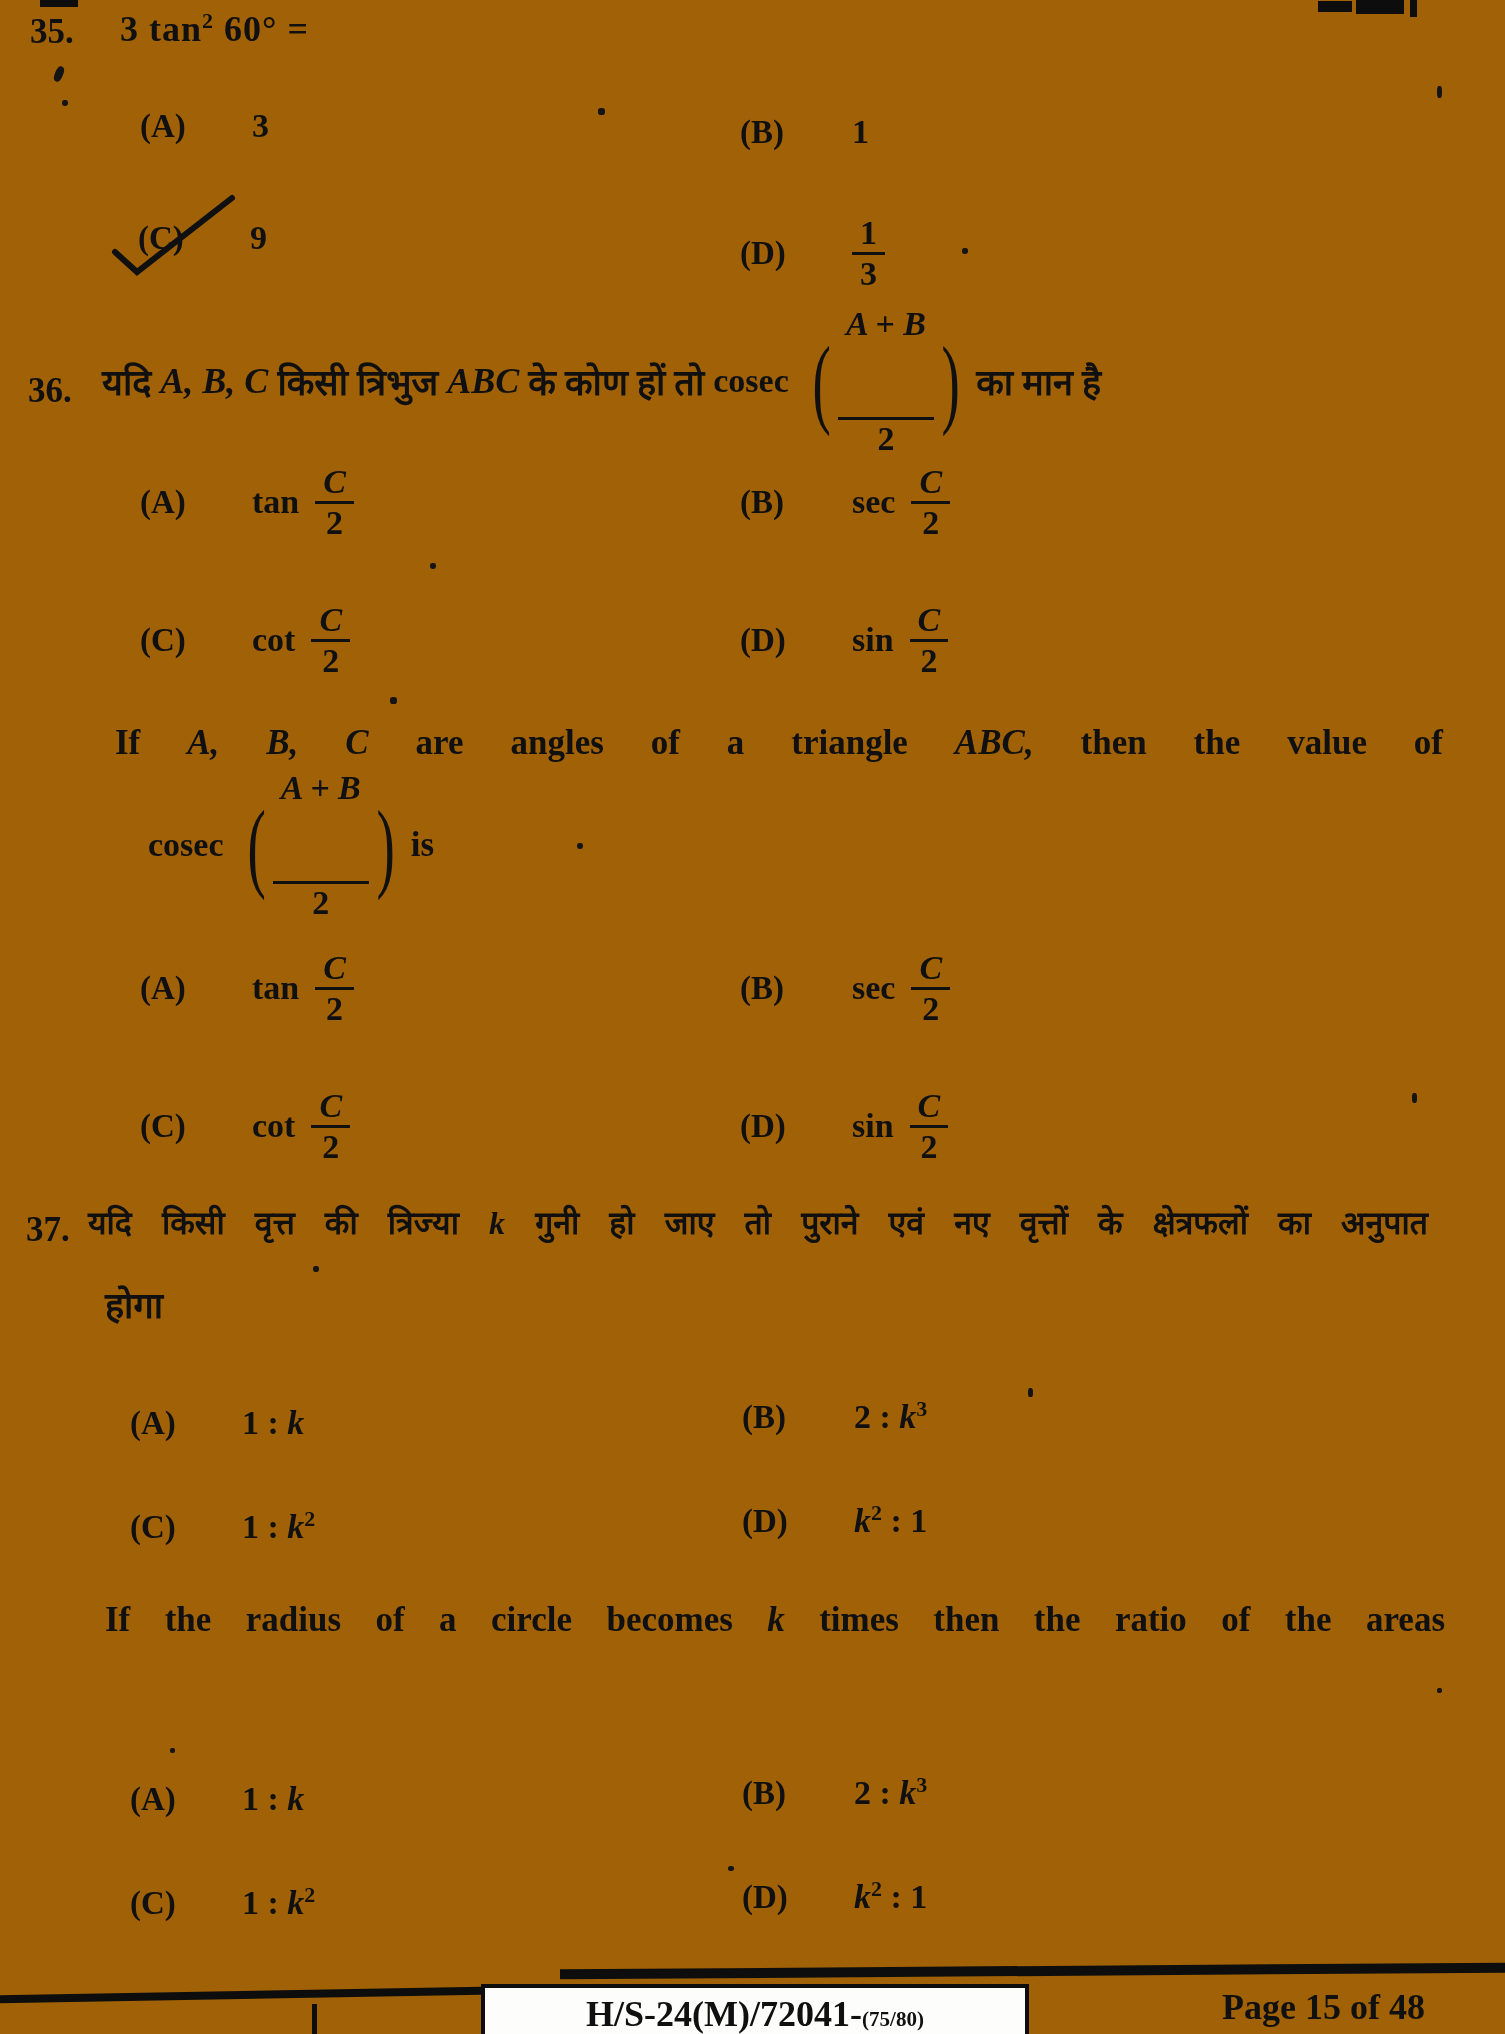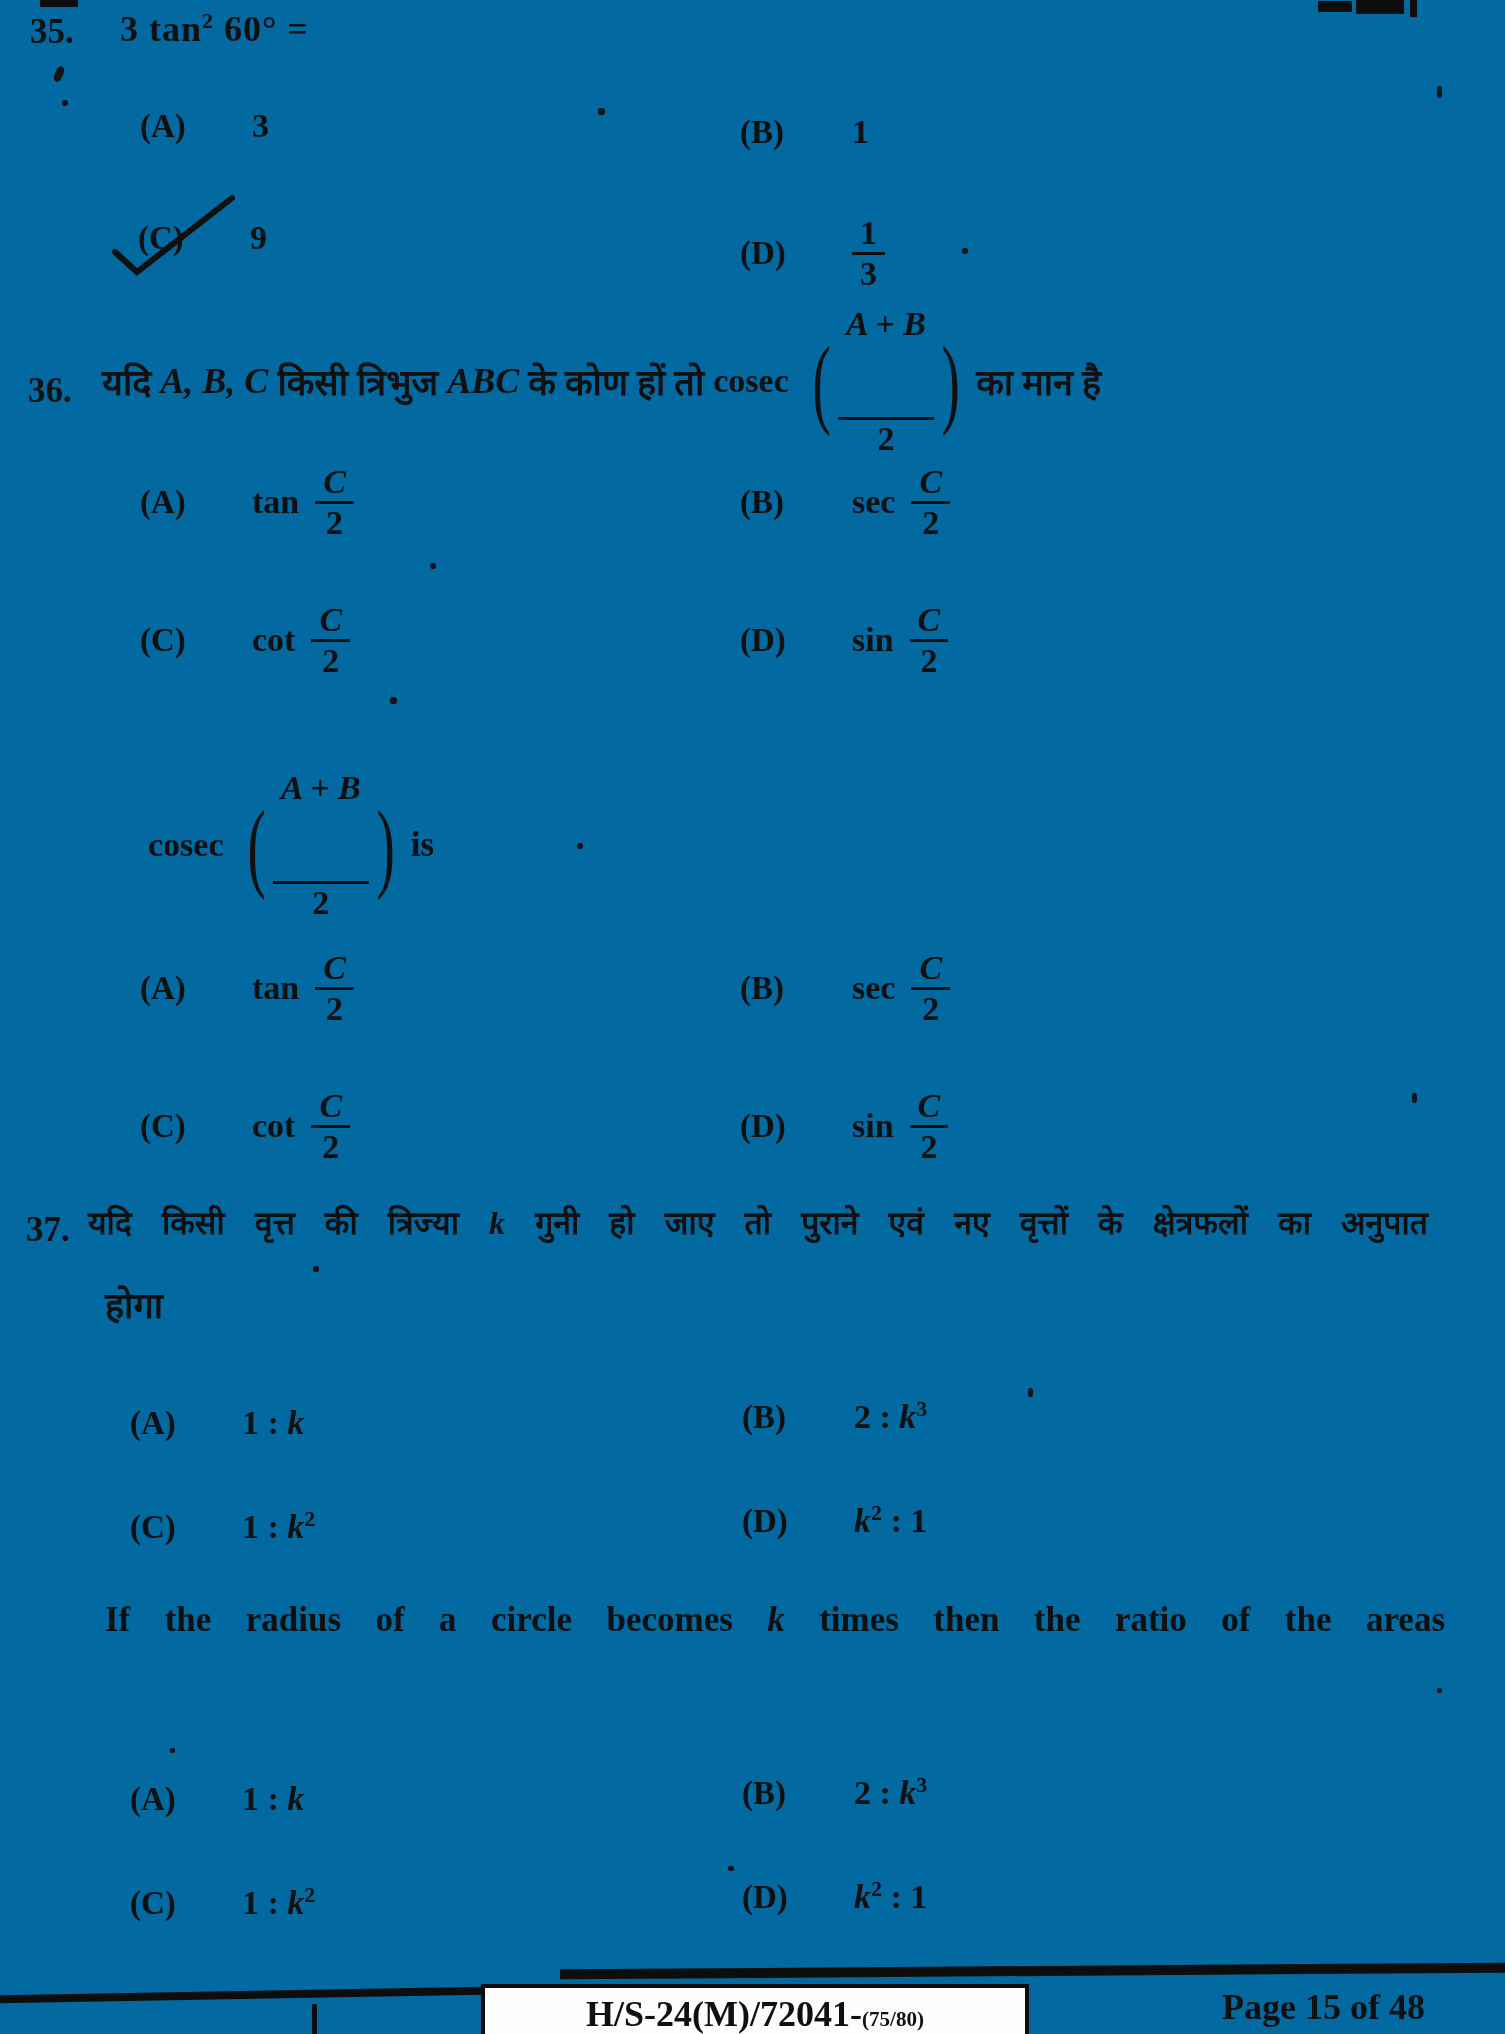--- a/index.html
+++ b/index.html
@@ -1,18 +1,18 @@
 <!DOCTYPE html>
 <html><head>
 <meta charset="utf-8">
 <style>
   html,body{margin:0;padding:0;background:#8a8a8a;}
   .page{
     position:relative;width:1505px;height:2034px;margin:0 auto;
-    background:#0369a1;overflow:hidden;color:#101010;
+    background:#a16207;overflow:hidden;color:#101010;
     font-family:"Liberation Serif","DejaVu Serif",serif;
   }
   .qnum{position:absolute;font-size:35px;font-weight:700;}
   .stem{position:absolute;font-size:36px;font-weight:700;letter-spacing:1px;}
   sup.s{font-size:22px;font-weight:700;vertical-align:super;line-height:0;}
   .hflex{position:absolute;display:flex;align-items:center;font-size:36px;font-weight:700;}
   .hflex span{white-space:pre;}
   .jline{position:absolute;text-align:justify;text-align-last:justify;font-size:35px;font-weight:700;}
   .pline{position:absolute;font-size:35px;font-weight:700;}
   .it{font-style:italic;}
@@ -121,20 +121,23 @@
   </div>
   <div class="opt" style="left:740px;top:590px;height:100px;">
     <span class="optlabel">(D)</span>
     <span class="func">sin</span>
     <span class="frac">
         <span class="fr-num it">C</span>
         <span class="fr-den">2</span>
       </span>
   </div>
 
+  <div class="jline" style="left:115px;top:723px;width:1328px;">
+    <span>If </span><span class="it">A,</span><span> </span><span class="it">B,</span><span> </span><span class="it">C</span><span> are angles of a triangle </span><span class="it">ABC,</span><span> then the value of</span>
+  </div>
   <div class="hflex" style="left:148px;top:790px;height:110px;font-size:35px;">
     <span class="bigexpr">
       <span class="func">cosec</span>
       <span class="paren">(</span>
       <span class="frac exprfrac">
         <span class="fr-num it">A + B</span>
         <span class="fr-den">2</span>
       </span>
       <span class="paren">)</span>
     </span>

